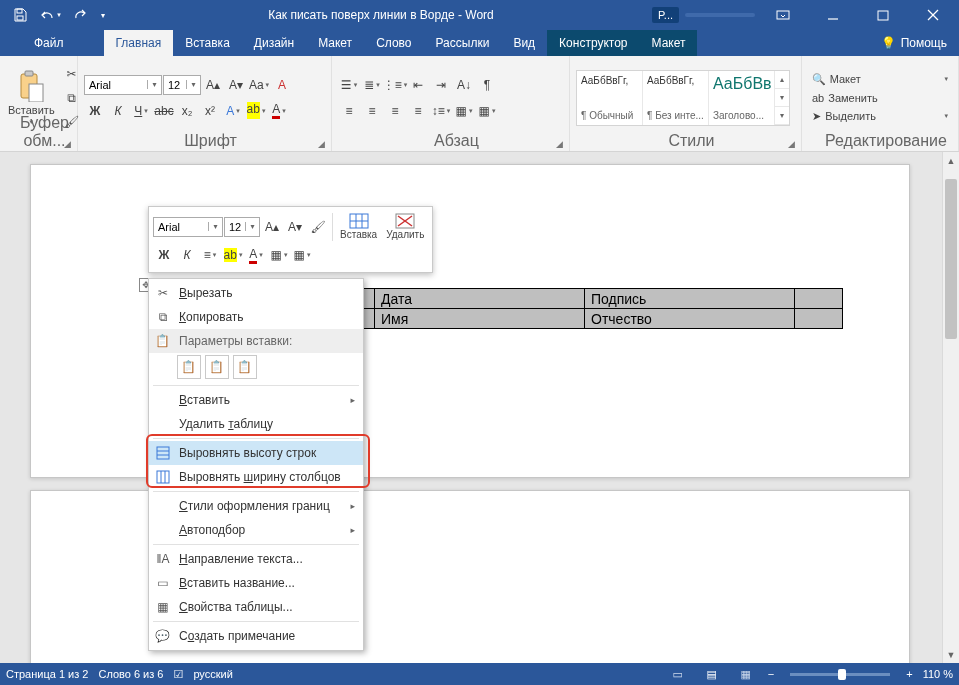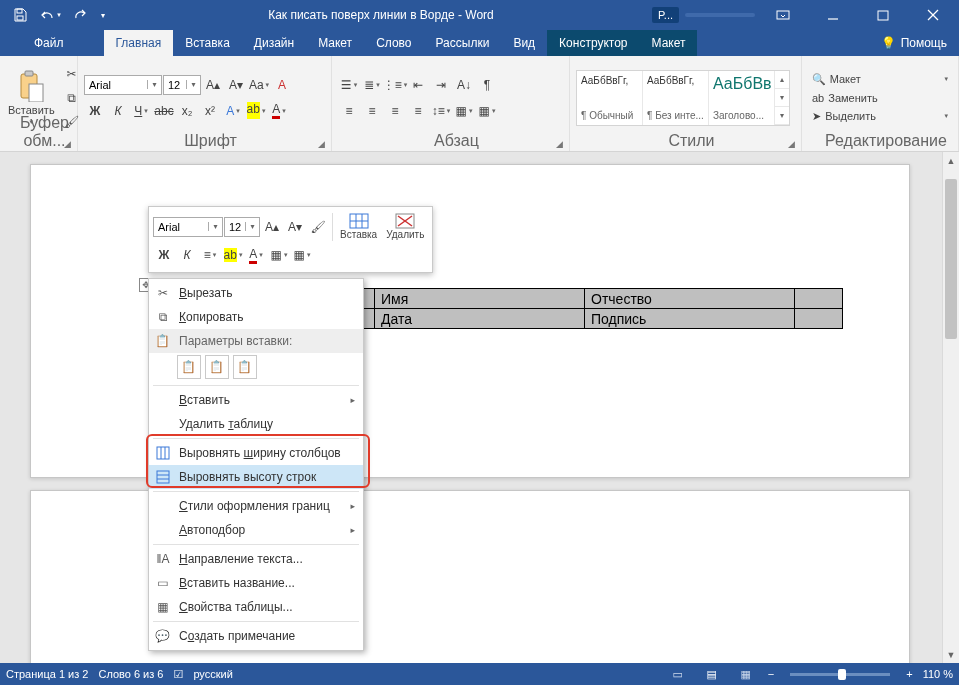--- a/index.html
+++ b/index.html
@@ -385,30 +385,30 @@
     <div class="icon-btn">▦<span class="arr">▾</span></div>
   </div>
 </div>
 
 <div class="table-move">✥</div>
 
 <table class="doc-table">
   <tbody>
       <tr>
     <td class="c1"></td>
+        <td class="c2">Дата</td>
+        <td class="c3">Подпись</td>
+        <td class="c4"></td>
+  </tr>
+  <tr>
+    <td class="c1"></td>
         <td class="c2">Имя</td>
         <td class="c3">Отчество</td>
         <td class="c4"></td>
   </tr>
-  <tr>
-    <td class="c1"></td>
-        <td class="c2">Дата</td>
-        <td class="c3">Подпись</td>
-        <td class="c4"></td>
-  </tr>
 </tbody>
   </table>
 
 <div class="ctxmenu">
   <div class="mi">
       <span class="ico">✂</span>
       <span class="txt"><span class="u">В</span>ырезать</span>
     </div>
   <div class="mi">
       <span class="ico">⧉</span>
@@ -427,39 +427,39 @@
   <div class="mi">
       <span class="ico"></span>
       <span class="txt"><span class="u">В</span>ставить</span>
       <span class="sub">▸</span>
     </div>
   <div class="mi">
       <span class="ico"></span>
       <span class="txt">Удалить <span class="u">т</span>аблицу</span>
     </div>
   <div class="sep"></div>
-  <div class="mi">
-      <span class="ico">
-        <svg width="14" height="14">
-          <rect x="1" y="1" width="12" height="12" fill="none" stroke="#3b78d8"></rect>
-          <line x1="5" y1="1" x2="5" y2="13" stroke="#3b78d8"></line>
-          <line x1="9" y1="1" x2="9" y2="13" stroke="#3b78d8"></line>
-        </svg>
-      </span>
-      <span class="txt">Выровнять <span class="u">ш</span>ирину столбцов</span>
-    </div>
   <div class="mi hover">
       <span class="ico">
         <svg width="14" height="14">
           <rect x="1" y="1" width="12" height="12" fill="none" stroke="#3b78d8"></rect>
           <line x1="1" y1="5" x2="13" y2="5" stroke="#3b78d8"></line>
           <line x1="1" y1="9" x2="13" y2="9" stroke="#3b78d8"></line>
         </svg>
       </span>
       <span class="txt">Выровнять высоту строк</span>
+    </div>
+  <div class="mi">
+      <span class="ico">
+        <svg width="14" height="14">
+          <rect x="1" y="1" width="12" height="12" fill="none" stroke="#3b78d8"></rect>
+          <line x1="5" y1="1" x2="5" y2="13" stroke="#3b78d8"></line>
+          <line x1="9" y1="1" x2="9" y2="13" stroke="#3b78d8"></line>
+        </svg>
+      </span>
+      <span class="txt">Выровнять <span class="u">ш</span>ирину столбцов</span>
     </div>
   <div class="sep"></div>
   <div class="mi">
       <span class="ico"></span>
       <span class="txt"><span class="u">С</span>тили оформления границ</span>
       <span class="sub">▸</span>
     </div>
   <div class="mi">
       <span class="ico"></span>
       <span class="txt"><span class="u">А</span>втоподбор</span>

